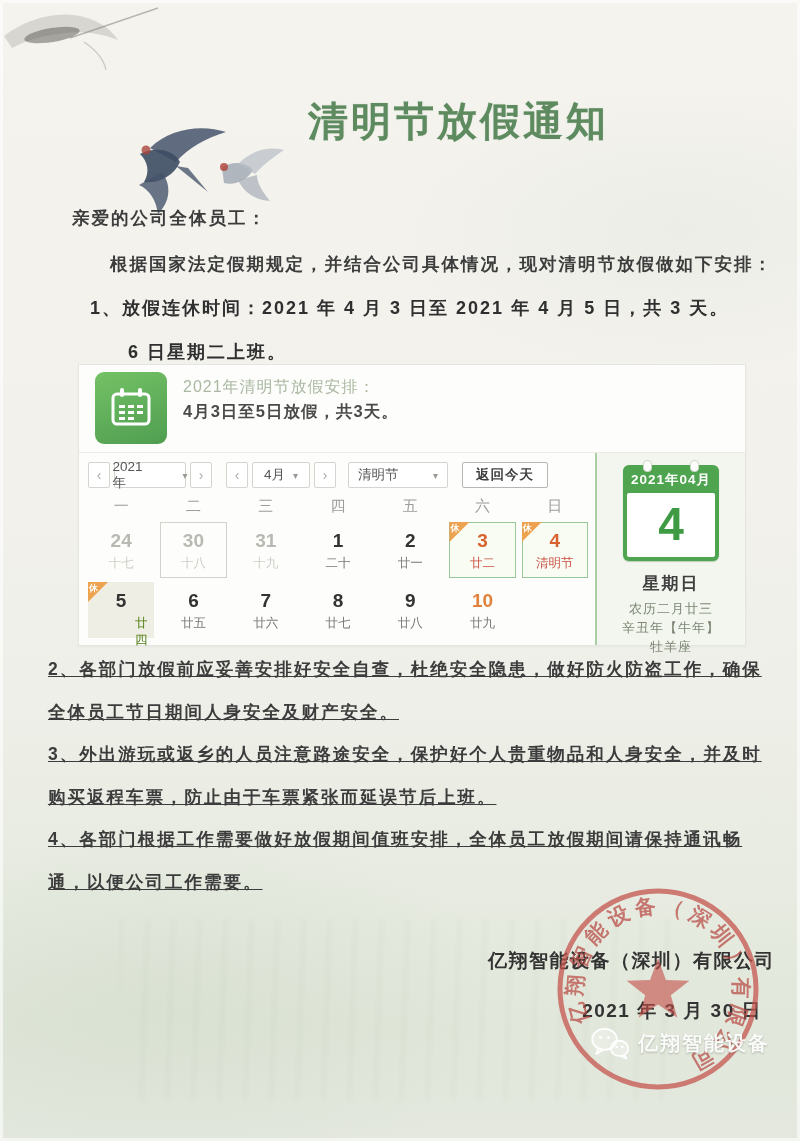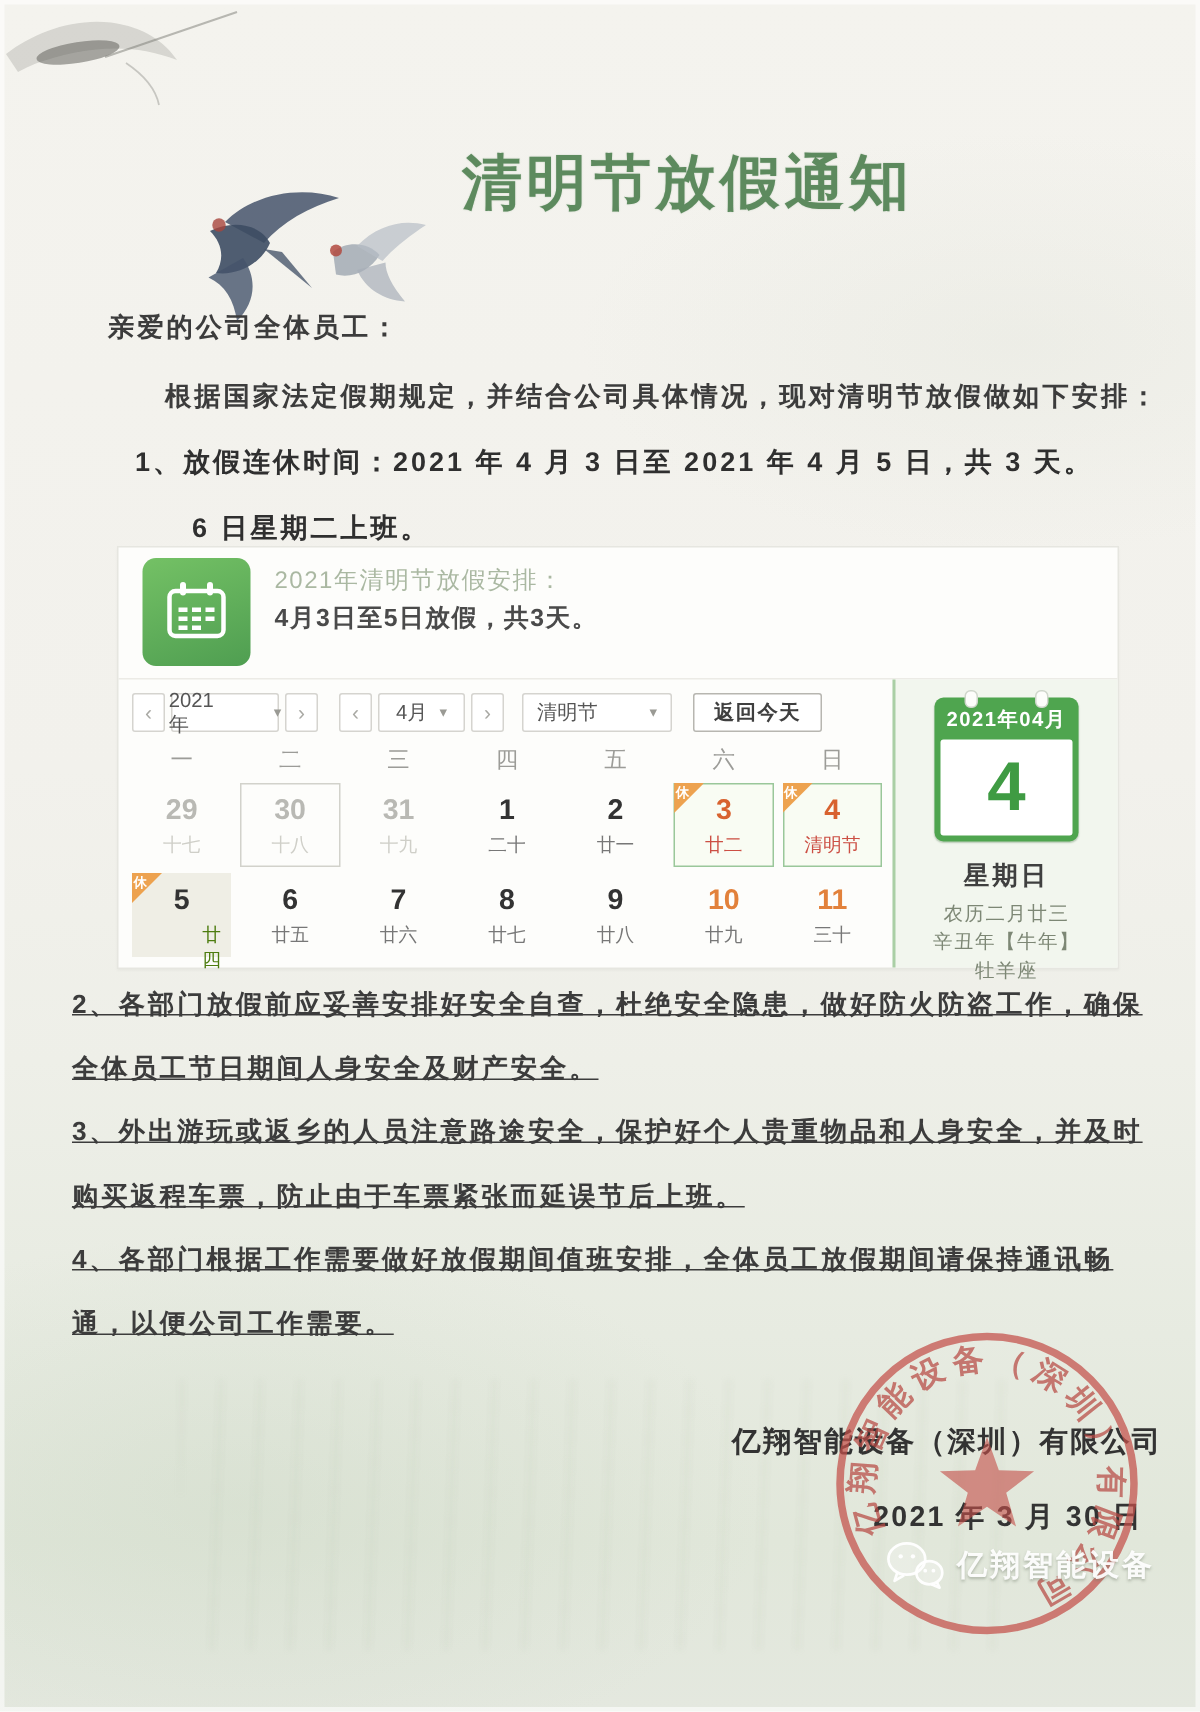--- a/index.html
+++ b/index.html
@@ -195,21 +195,21 @@
           <span>二</span>
           <span>三</span>
           <span>四</span>
           <span>五</span>
           <span>六</span>
           <span>日</span>
         </div>
 
         <div class="dayrow row1">
           <div class="cell muted">
-            <div class="num">29</div>
+            <div class="num">24</div>
             <div class="lab">十七</div>
           </div>
           <div class="cell muted boxed">
             <div class="num">30</div>
             <div class="lab">十八</div>
           </div>
           <div class="cell muted">
             <div class="num">31</div>
             <div class="lab">十九</div>
           </div>
@@ -251,24 +251,20 @@
             <div class="num">8</div>
             <div class="lab">廿七</div>
           </div>
           <div class="cell">
             <div class="num">9</div>
             <div class="lab">廿八</div>
           </div>
           <div class="cell weekend">
             <div class="num">10</div>
             <div class="lab">廿九</div>
-          </div>
-          <div class="cell weekend">
-            <div class="num">11</div>
-            <div class="lab">三十</div>
           </div>
         </div>
       </div>
 
       <div class="cal-side">
         <div class="mini">
           <div class="mini-ring ring-l"></div>
           <div class="mini-ring ring-r"></div>
           <div class="mini-head">2021年04月</div>
           <div class="mini-body">4</div>

